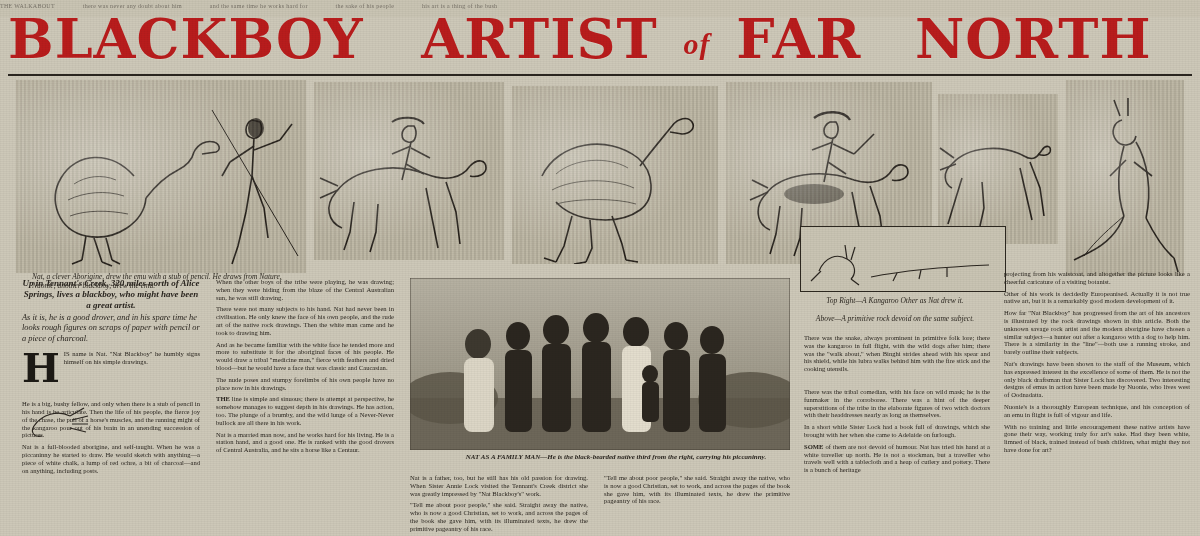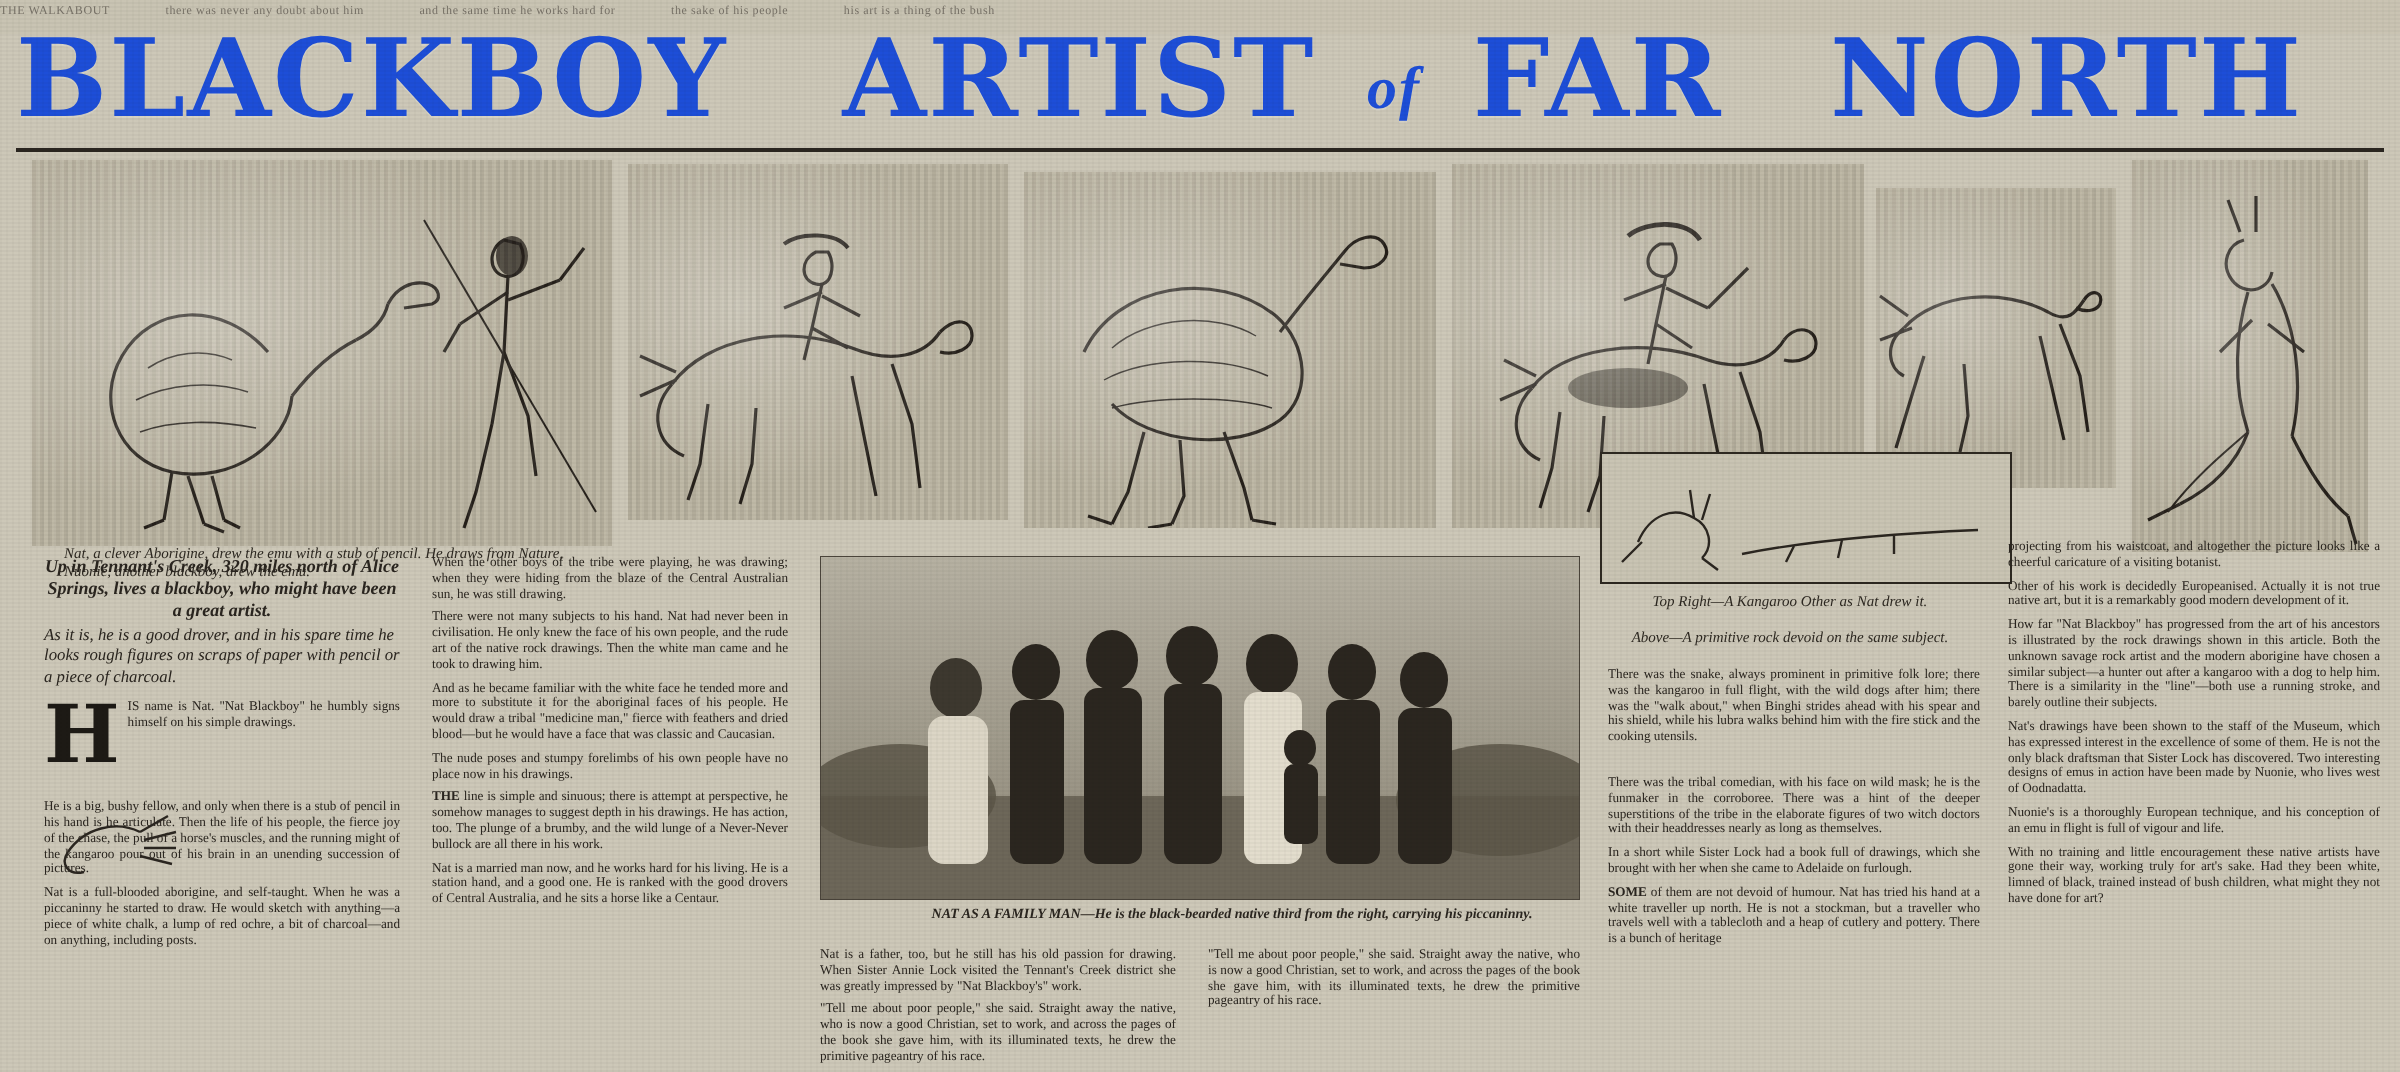--- a/index.html
+++ b/index.html
@@ -49,21 +49,21 @@
     left: 8px;
     width: 1184px;
     height: 62px;
   }
   .masthead-title {
     font-family: "DejaVu Serif", serif;
     font-weight: bold;
     font-size: 54px;
     line-height: 58px;
     letter-spacing: 1px;
-    color: #1d4ed8;
+    color: #b91c1c;
     white-space: nowrap;
     text-shadow: 0 1px 0 rgba(255,255,255,.18);
   }
   .masthead-title .small {
     font-size: 30px;
     font-style: italic;
     font-family: "Liberation Serif", serif;
     font-weight: bold;
     padding: 0 6px;
     position: relative;

